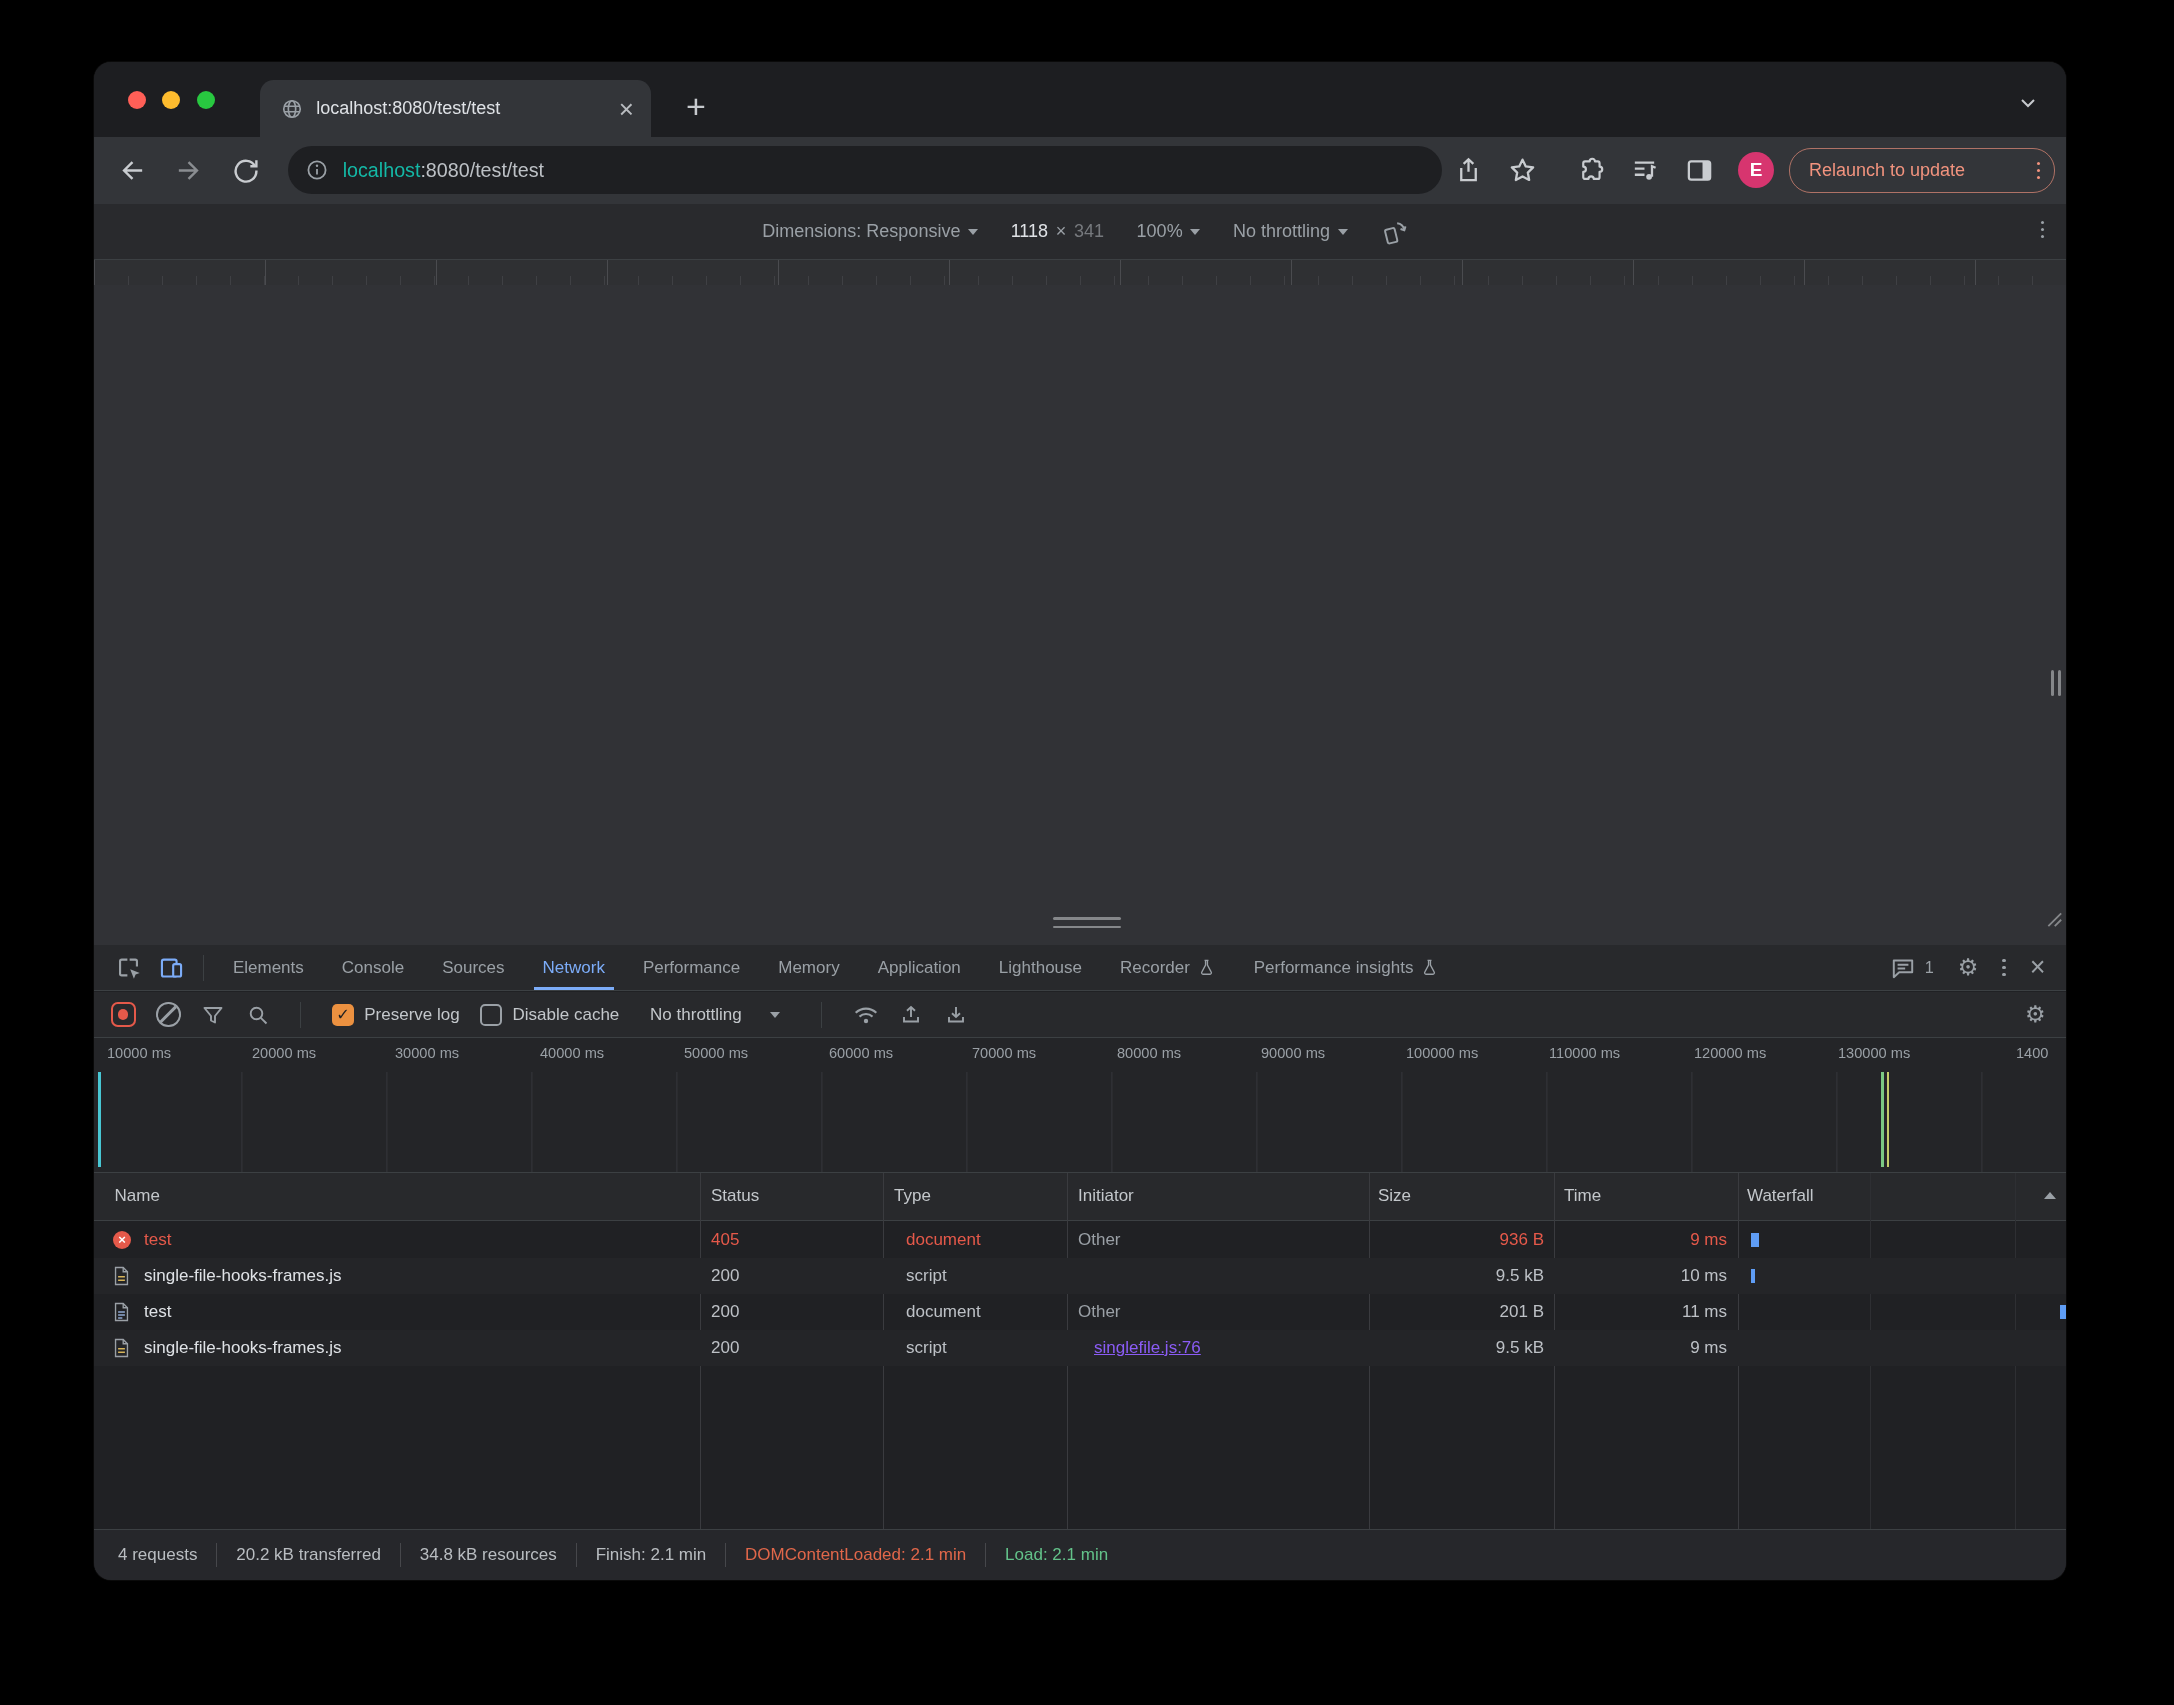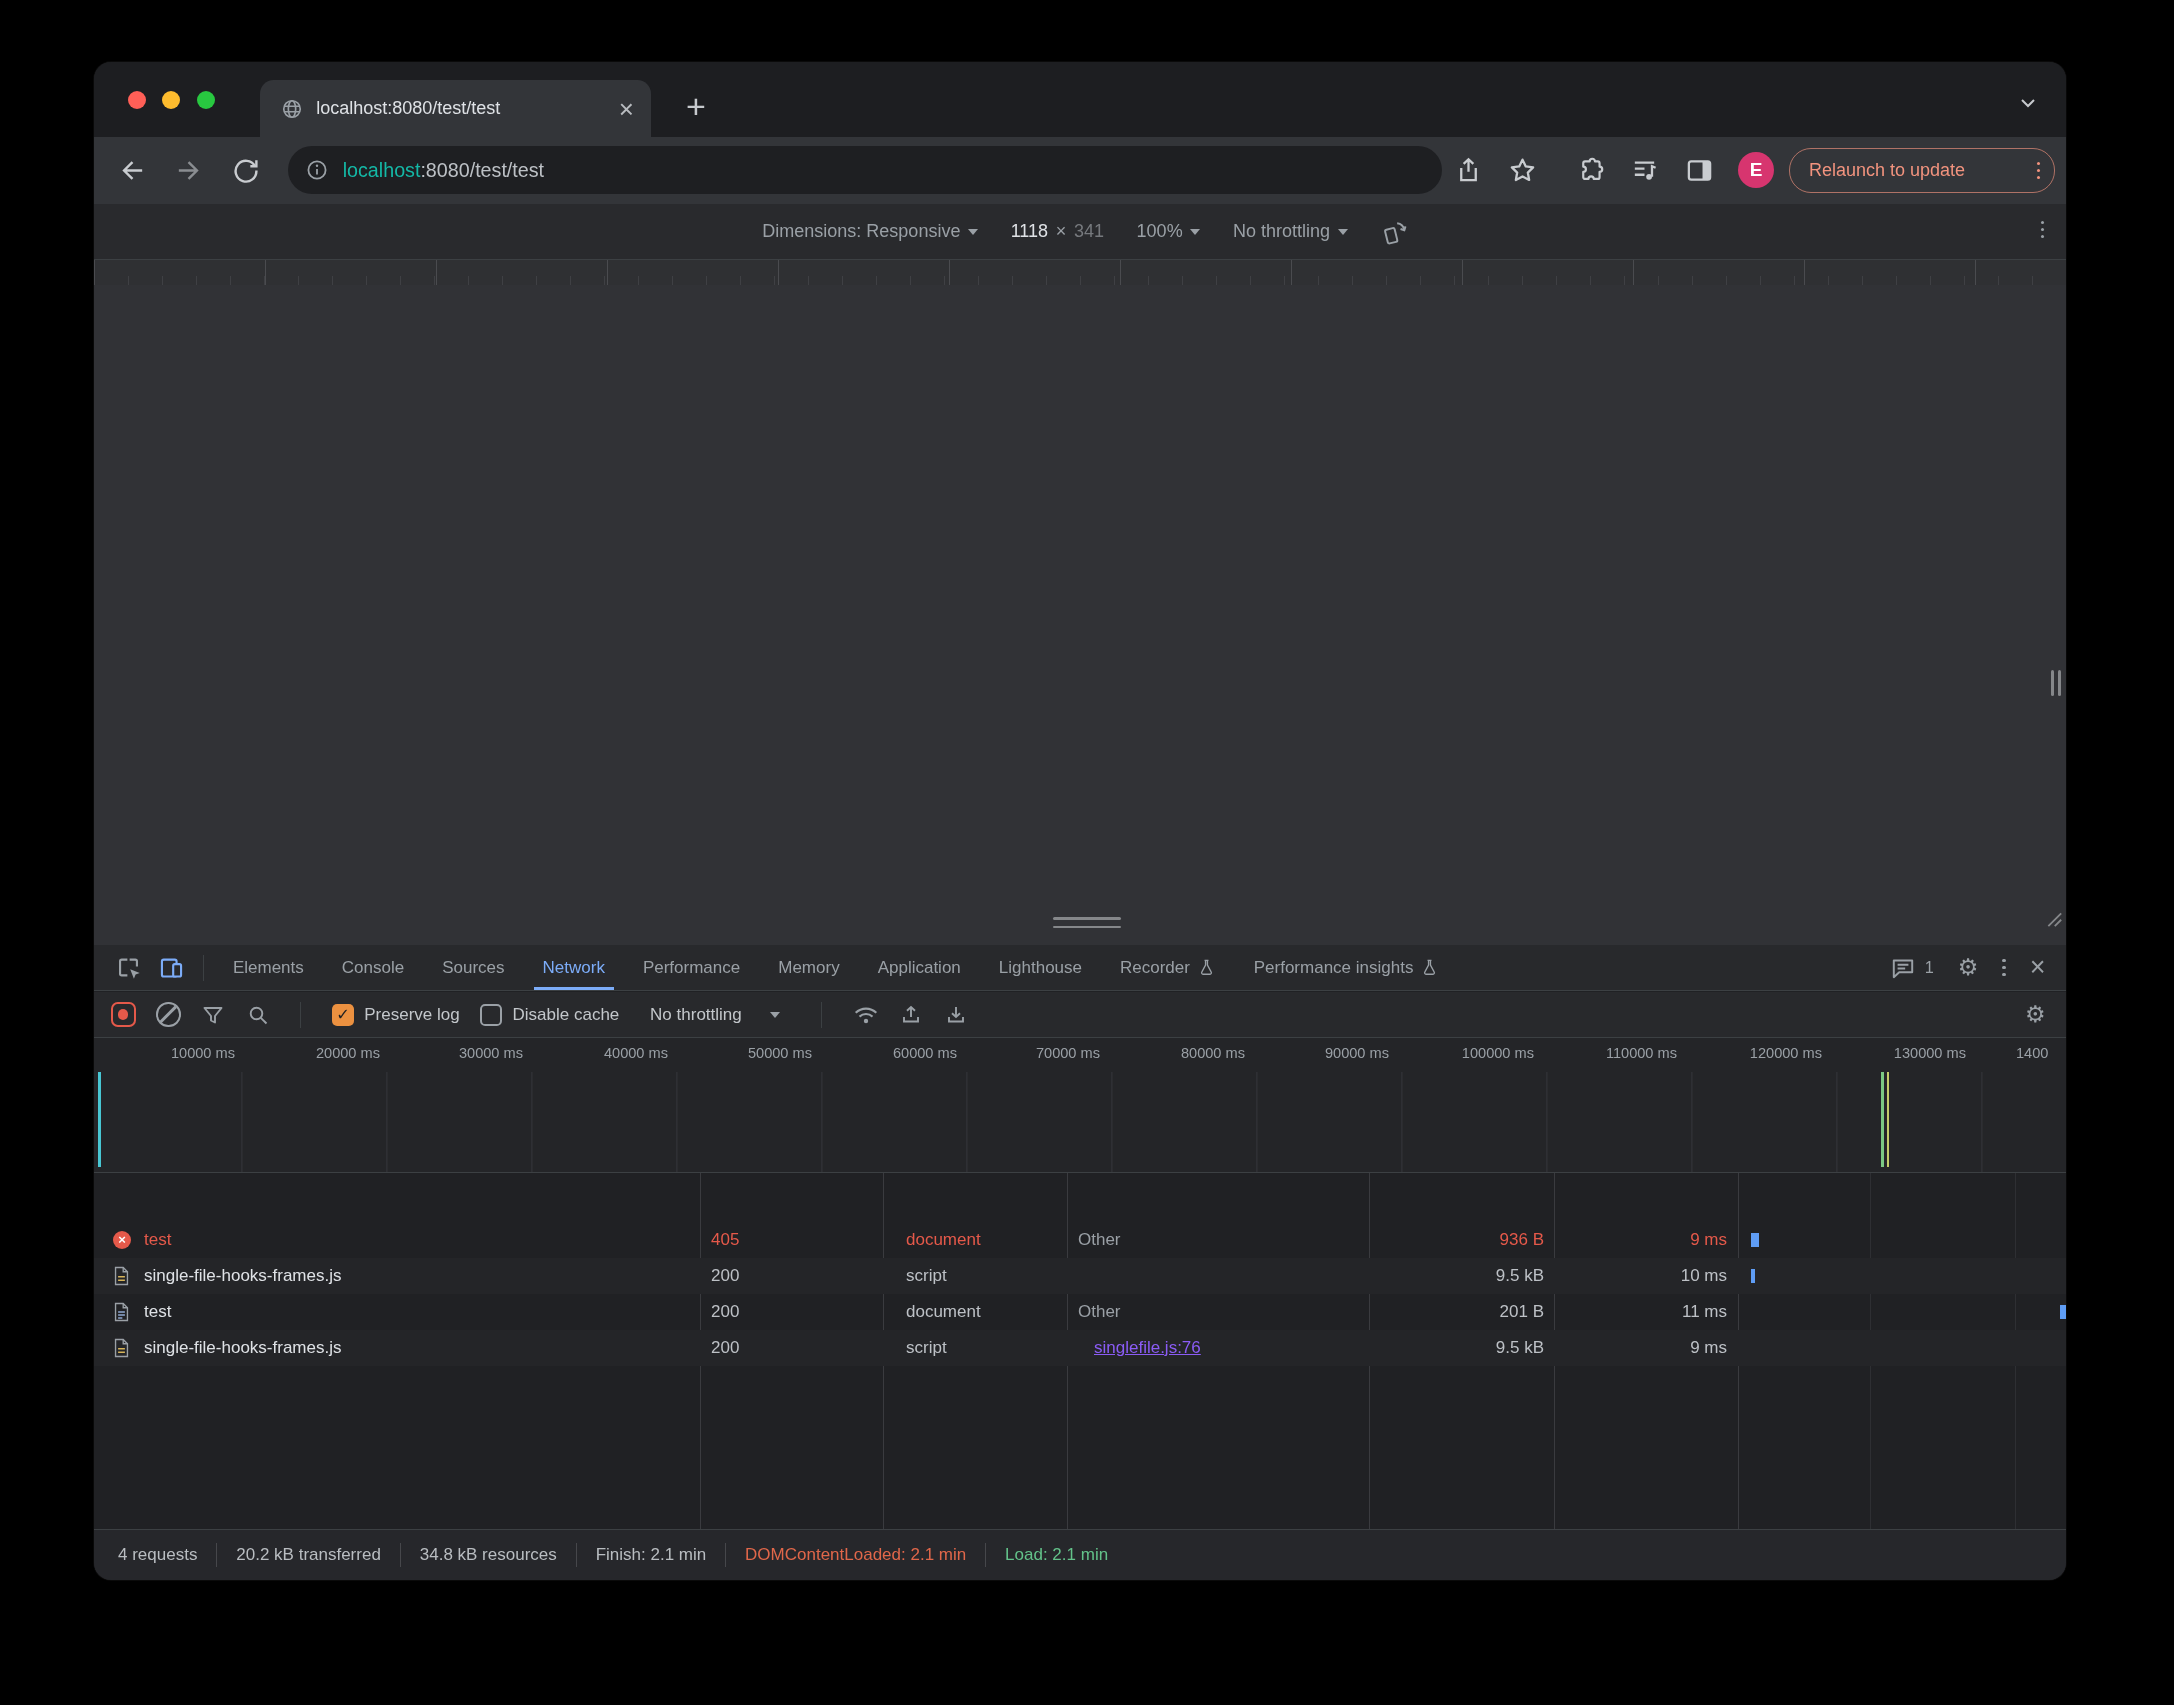--- a/index.html
+++ b/index.html
@@ -85,21 +85,21 @@
   .clr{width:20.5px;height:20.5px;border:2.6px solid #9aa0a6;border-radius:50%;position:relative;flex:none;}
   .clr::after{content:"";position:absolute;left:-0.9px;top:8.6px;width:22px;height:2.6px;background:#9aa0a6;transform:rotate(-45deg);}
   .chk{display:flex;align-items:center;gap:10.3px;}
   .box{width:22px;height:22px;border-radius:5.1px;box-sizing:border-box;display:flex;align-items:center;justify-content:center;}
   .box.on{background:#ec9140;color:#1e1f22;font-size:16.3px;font-weight:bold;}
   .box.off{border:2.1px solid #9aa0a6;}
   .spacer{flex:1;}
 
   
   .dt-timeline{position:absolute;left:0;top:976px;right:0;height:135px;background:#242528;border-bottom:0.9px solid #3c4043;overflow:hidden;box-sizing:border-box;}
-  .tl-label{position:absolute;top:6.8px;width:128px;text-align:right;font-size:14.6px;color:#9aa0a6;white-space:nowrap;}
+  .tl-label{position:absolute;top:6.8px;width:128px;text-align:left;font-size:14.6px;color:#9aa0a6;white-space:nowrap;}
   .tl-grid{position:absolute;left:0;right:0;top:34px;bottom:0;
     background:repeating-linear-gradient(90deg,transparent 0 144px,#35363b 144px 145px);background-position:3.4px 0;}
   .tl-bar{position:absolute;top:34px;bottom:5.1px;width:2.6px;}
 
   
   .dt-thead{position:absolute;left:0;top:1111px;right:0;height:48px;background:#28292c;border-bottom:0.9px solid #3c4043;
             font-size:17px;color:#c3c7cb;box-sizing:border-box;}
   .hcell{position:absolute;top:13px;white-space:nowrap;}
   .sort-up{position:absolute;right:10.3px;top:19px;width:0;height:0;border-left:6.8px solid transparent;border-right:6.8px solid transparent;border-bottom:7.7px solid #9aa0a6;}
   .cl{position:absolute;top:1111px;height:357px;width:0.9px;background:#3a3b3f;}
@@ -382,20 +382,30 @@
     <span class="tl-label" style="left:1312px">100000 ms</span>
     <span class="tl-label" style="left:1455px">110000 ms</span>
     <span class="tl-label" style="left:1600px">120000 ms</span>
     <span class="tl-label" style="left:1744px">130000 ms</span>
     <span class="tl-label" style="left:1922px;width:51px;text-align:left">1400</span>
     <span class="tl-bar" style="left:4.3px;background:#48c7d4"></span>
     <span class="tl-bar" style="left:1787px;background:#7bc983"></span>
     <span class="tl-bar" style="left:1793px;width:1.7px;background:#c3cc6a"></span>
   </div>
 
+  <div class="dt-thead">
+    <span class="hcell" style="left:20.5px">Name</span>
+    <span class="hcell" style="left:617px">Status</span>
+    <span class="hcell" style="left:800px">Type</span>
+    <span class="hcell" style="left:984px">Initiator</span>
+    <span class="hcell" style="left:1284px">Size</span>
+    <span class="hcell" style="left:1470px">Time</span>
+    <span class="hcell" style="left:1653px">Waterfall</span>
+    <span class="sort-up"></span>
+  </div>
 
   <span class="cl" style="left:606px"></span>
   <span class="cl" style="left:789px"></span>
   <span class="cl" style="left:973px"></span>
   <span class="cl" style="left:1275px"></span>
   <span class="cl" style="left:1460px"></span>
   <span class="cl" style="left:1644px"></span>
   <span class="cl dim" style="left:1776px"></span>
   <span class="cl dim" style="left:1921px"></span>
 

